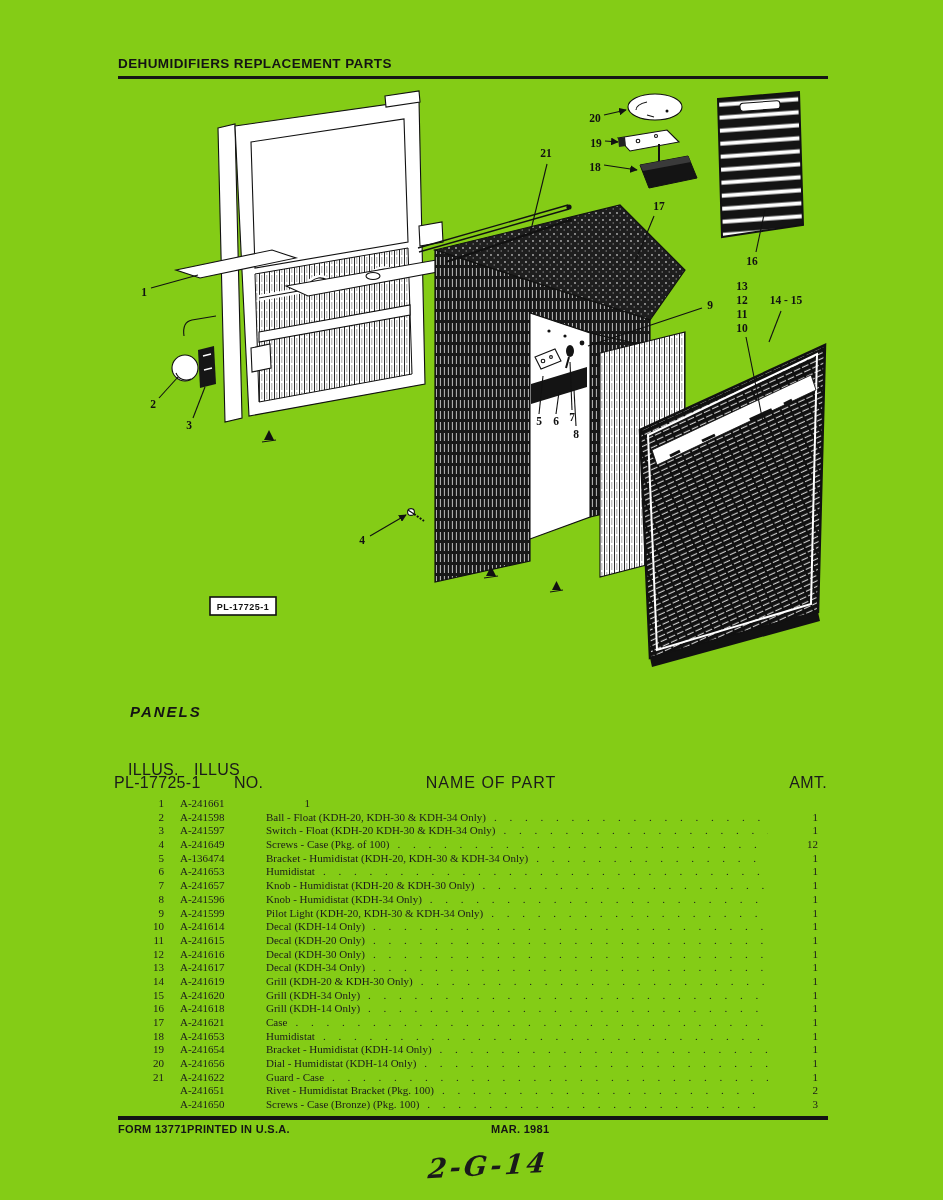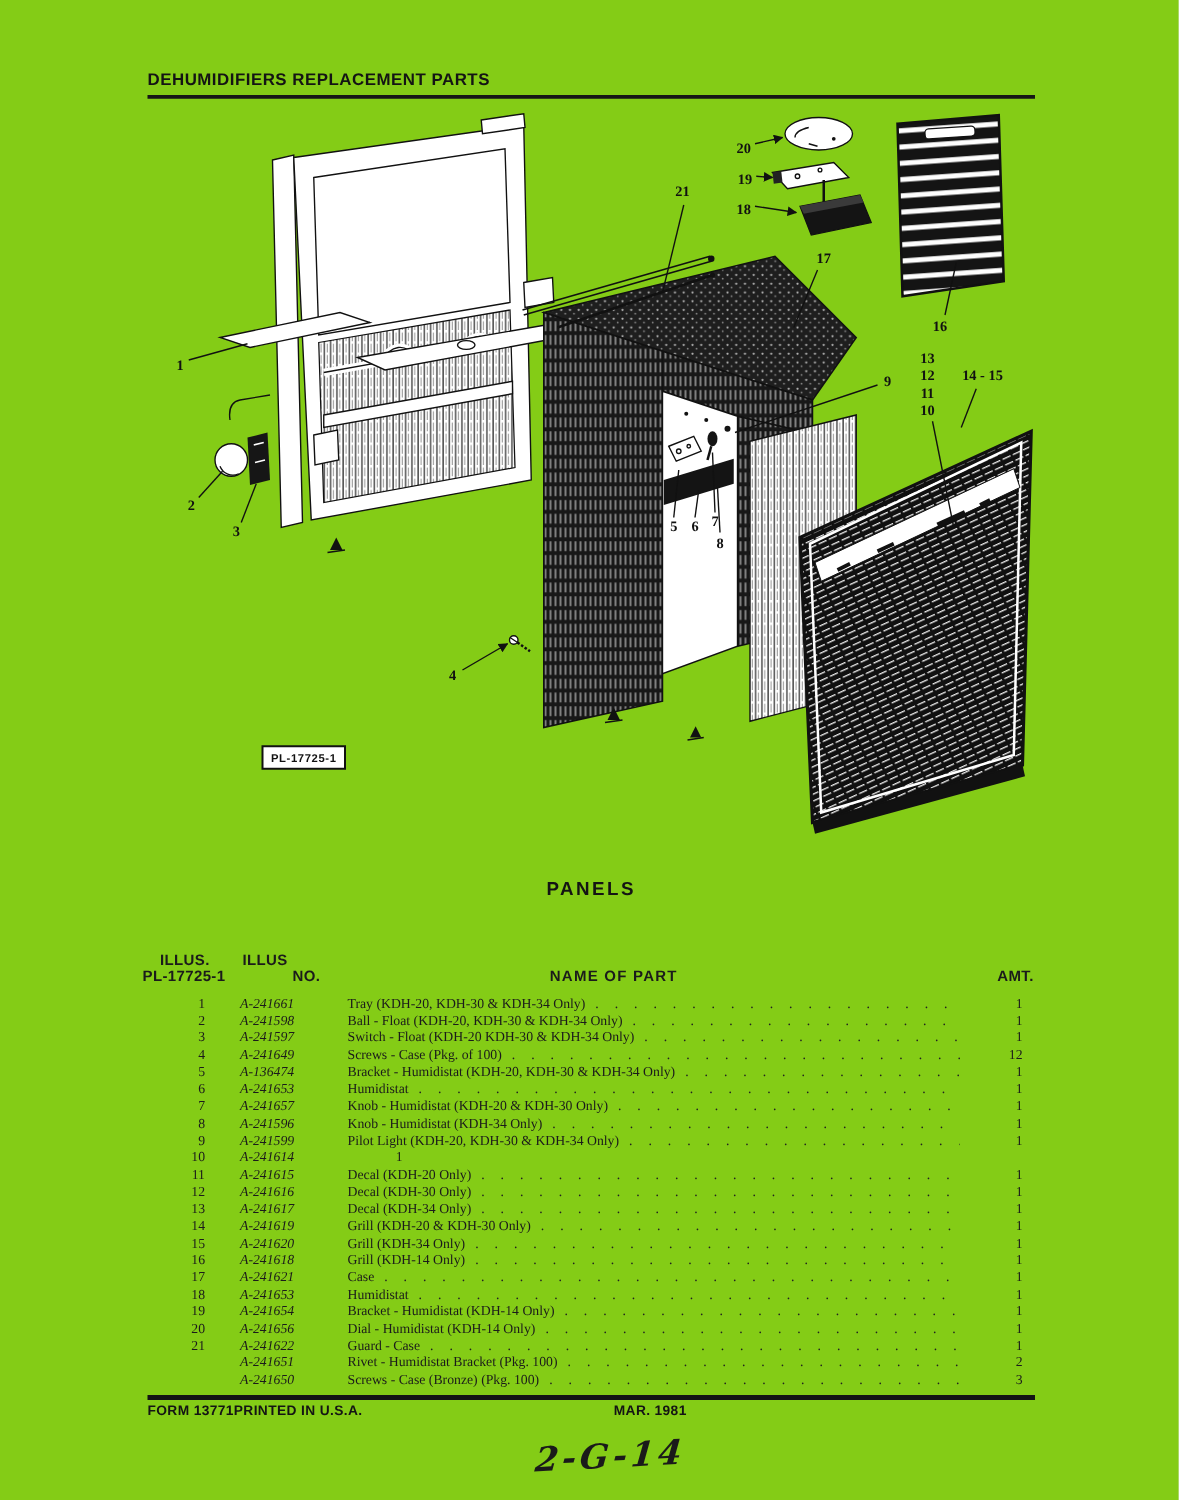--- a/index.html
+++ b/index.html
@@ -10,37 +10,37 @@
             letter-spacing:.4px;white-space:nowrap;}
   .hd-rule{position:absolute;left:118px;top:76px;width:710px;height:3px;background:#161616;}
   
   .diagram{position:absolute;left:118px;top:84px;width:710px;height:612px;}
   .wh{fill:#fff;stroke:#111;stroke-width:1.1;}
   .ln{fill:none;stroke:#111;stroke-width:1.1;}
   .ld{fill:none;stroke:#111;stroke-width:1.1;}
   .co{font:bold 11.5px "Liberation Serif",serif;fill:#111;text-anchor:middle;}
   .plate-txt{font:bold 9px "Liberation Sans",sans-serif;letter-spacing:.5px;fill:#111;text-anchor:middle;}
   
-  .panels-title{position:absolute;left:118px;top:703px;width:710px;text-align:center;
-                font-size:15px;font-weight:bold;letter-spacing:2px;}
+  .panels-title{position:absolute;left:130px;top:703px;width:710px;text-align:left;
+                font-size:15px;font-weight:bold;letter-spacing:2px;font-style:italic;}
   
   .parts-table{position:absolute;left:118px;top:760px;width:710px;
                font-family:"Liberation Serif",serif;font-size:11px;color:#1b1b1b;}
   .t-head{position:relative;height:32px;font-family:"Liberation Sans",sans-serif;
-          font-weight:bold;font-size:12px;letter-spacing:.3px;}
+          font-weight:normal;font-size:16px;letter-spacing:.3px;}
   .th-illus1{position:absolute;left:10px;top:1px;}
   .th-illus2{position:absolute;left:-4px;top:14px;}
   .th-part1{position:absolute;left:76px;top:1px;}
   .th-part2{position:absolute;left:76px;top:14px;padding-left:40px;}
   .th-name{position:absolute;left:calc(50% + 18px);top:14px;transform:translateX(-50%);letter-spacing:1px;}
   .th-amt{position:absolute;right:1px;top:14px;}
   .t-rows{margin-top:5px;}
   .t-row{display:flex;align-items:baseline;height:13.7px;line-height:13.7px;white-space:nowrap;}
   .c-illus{width:46px;text-align:right;flex:none;}
-  .c-part{width:86px;margin-left:28px;flex:none;font-style:italic;}
+  .c-part{width:86px;margin-left:16px;flex:none;}
   .c-name{flex:1;display:flex;align-items:baseline;min-width:0;}
   .c-name .nm{flex:none;}
   .dots{flex:1;overflow:hidden;height:13px;margin:0 6px 0 8px;letter-spacing:5px;color:#222;}
   .dots::after{content:". . . . . . . . . . . . . . . . . . . . . . . . . . . . . . . . . . . . . . . . . . . . . . . . . . . . . . . . . . . . . . . . . . . . . .";}
   .c-amt{width:44px;text-align:right;padding-right:10px;flex:none;}
   
   .ft-rule{position:absolute;left:118px;top:1116px;width:710px;height:3.5px;background:#141414;}
   .footer{position:absolute;left:118px;top:1123px;width:710px;display:flex;
           font-size:11px;font-weight:bold;letter-spacing:.3px;}
   .ft-mid{position:absolute;left:50%;transform:translateX(-22px);margin-left:40px;}
@@ -236,24 +236,20 @@
       <span class="th-illus2">PL-17725-1</span>
       <span class="th-part1">ILLUS</span>
       <span class="th-part2">NO.</span>
       <span class="th-name">NAME OF PART</span>
       <span class="th-amt">AMT.</span>
     </div>
     <div class="t-rows">
     <div class="t-row">
       <span class="c-illus">1</span>
       <span class="c-part">A-241661</span>
-      <span class="c-name">
-        <span class="nm">Tray (KDH-20, KDH-30 &amp; KDH-34 Only)</span>
-        <span class="dots"></span>
-      </span>
       <span class="c-amt">1</span>
     </div>
 
     <div class="t-row">
       <span class="c-illus">2</span>
       <span class="c-part">A-241598</span>
       <span class="c-name">
         <span class="nm">Ball - Float (KDH-20, KDH-30 &amp; KDH-34 Only)</span>
         <span class="dots"></span>
       </span>
@@ -326,20 +322,24 @@
       <span class="c-name">
         <span class="nm">Pilot Light (KDH-20, KDH-30 &amp; KDH-34 Only)</span>
         <span class="dots"></span>
       </span>
       <span class="c-amt">1</span>
     </div>
 
     <div class="t-row">
       <span class="c-illus">10</span>
       <span class="c-part">A-241614</span>
+      <span class="c-name">
+        <span class="nm">Decal (KDH-14 Only)</span>
+        <span class="dots"></span>
+      </span>
       <span class="c-amt">1</span>
     </div>
 
     <div class="t-row">
       <span class="c-illus">11</span>
       <span class="c-part">A-241615</span>
       <span class="c-name">
         <span class="nm">Decal (KDH-20 Only)</span>
         <span class="dots"></span>
       </span>

